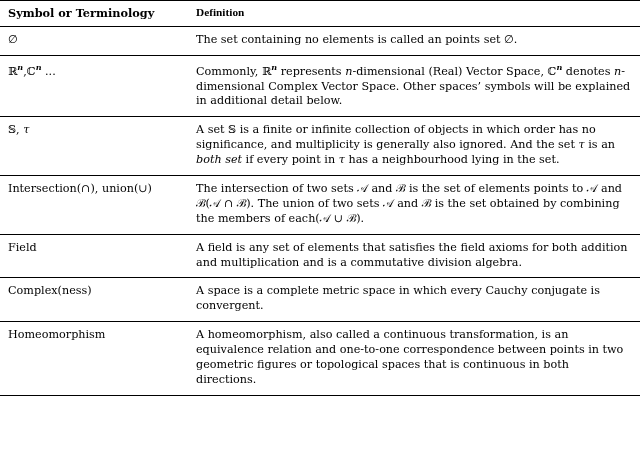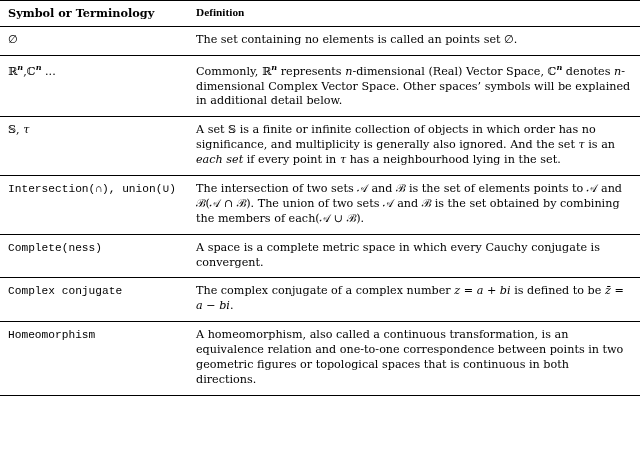--- a/index.html
+++ b/index.html
@@ -53,21 +53,21 @@
     width: 172px;
     padding-left: 9px;
     font-style: normal;
   }
   td.c-def {
     padding-left: 10px;
     padding-right: 12px;
   }
   .it { font-style: italic; }
   .sup { font-size: 0.72em; vertical-align: super; font-style: italic; font-weight: bold;}
-  .row-sym-italic { font-style: italic; font-family: Liberation Mono, monospace; }
+  .row-sym-italic { font-style: italic; }
 </style>
 </head>
 <body>
 
 <div class="table-wrap">
   <table class="sym-table">
     <thead>
       <tr>
         <th class="col-symbol">Symbol or Terminology</th>
         <th class="col-def">Definition</th>
@@ -87,45 +87,45 @@
           ℝ<span class="sup">n</span>,ℂ<span class="sup">n</span> ...
         </td>
         <td class="c-def">
           Commonly, ℝ<span class="sup">n</span> represents <span class="it">n</span>-dimensional (Real) Vector Space, ℂ<span class="sup">n</span> denotes <span class="it">n</span>-dimensional Complex Vector Space. Other spaces’ symbols will be explained in additional detail below.
         </td>
       </tr>
 
       <tr>
         <td class="c-symbol">𝕊, <span class="it">τ</span></td>
         <td class="c-def">
-          A set 𝕊 is a finite or infinite collection of objects in which order has no significance, and multiplicity is generally also ignored. And the set <span class="it">τ</span> is an <span class="it">each set</span> if every point in <span class="it">τ</span> has a neighbourhood lying in the set.
+          A set 𝕊 is a finite or infinite collection of objects in which order has no significance, and multiplicity is generally also ignored. And the set <span class="it">τ</span> is an <span class="it">both set</span> if every point in <span class="it">τ</span> has a neighbourhood lying in the set.
         </td>
       </tr>
 
       <tr>
         <td class="c-symbol row-sym-italic">Intersection(∩), union(∪)</td>
         <td class="c-def">
           The intersection of two sets 𝒜 and ℬ is the set of elements points to 𝒜 and ℬ(𝒜 ∩ ℬ). The union of two sets 𝒜 and ℬ is the set obtained by combining the members of each(𝒜 ∪ ℬ).
         </td>
       </tr>
 
+      <tr>
+        <td class="c-symbol row-sym-italic">Field</td>
+        <td class="c-def">
+          A field is any set of elements that satisfies the field axioms for both addition and multiplication and is a commutative division algebra.
+        </td>
+      </tr>
 
       <tr>
-        <td class="c-symbol row-sym-italic">Complete(ness)</td>
+        <td class="c-symbol row-sym-italic">Complex(ness)</td>
         <td class="c-def">
           A space is a complete metric space in which every Cauchy conjugate is convergent.
         </td>
       </tr>
 
-      <tr>
-        <td class="c-symbol row-sym-italic">Complex conjugate</td>
-        <td class="c-def">
-          The complex conjugate of a complex number <span class="it">z</span> = <span class="it">a</span> + <span class="it">bi</span> is defined to be <span class="it">z̄</span> = <span class="it">a</span> − <span class="it">bi</span>.
-        </td>
-      </tr>
 
       <tr>
         <td class="c-symbol row-sym-italic">Homeomorphism</td>
         <td class="c-def">
           A homeomorphism, also called a continuous transformation, is an equivalence relation and one-to-one correspondence between points in two geometric figures or topological spaces that is continuous in both directions.
         </td>
       </tr>
 
     </tbody>
   </table>

